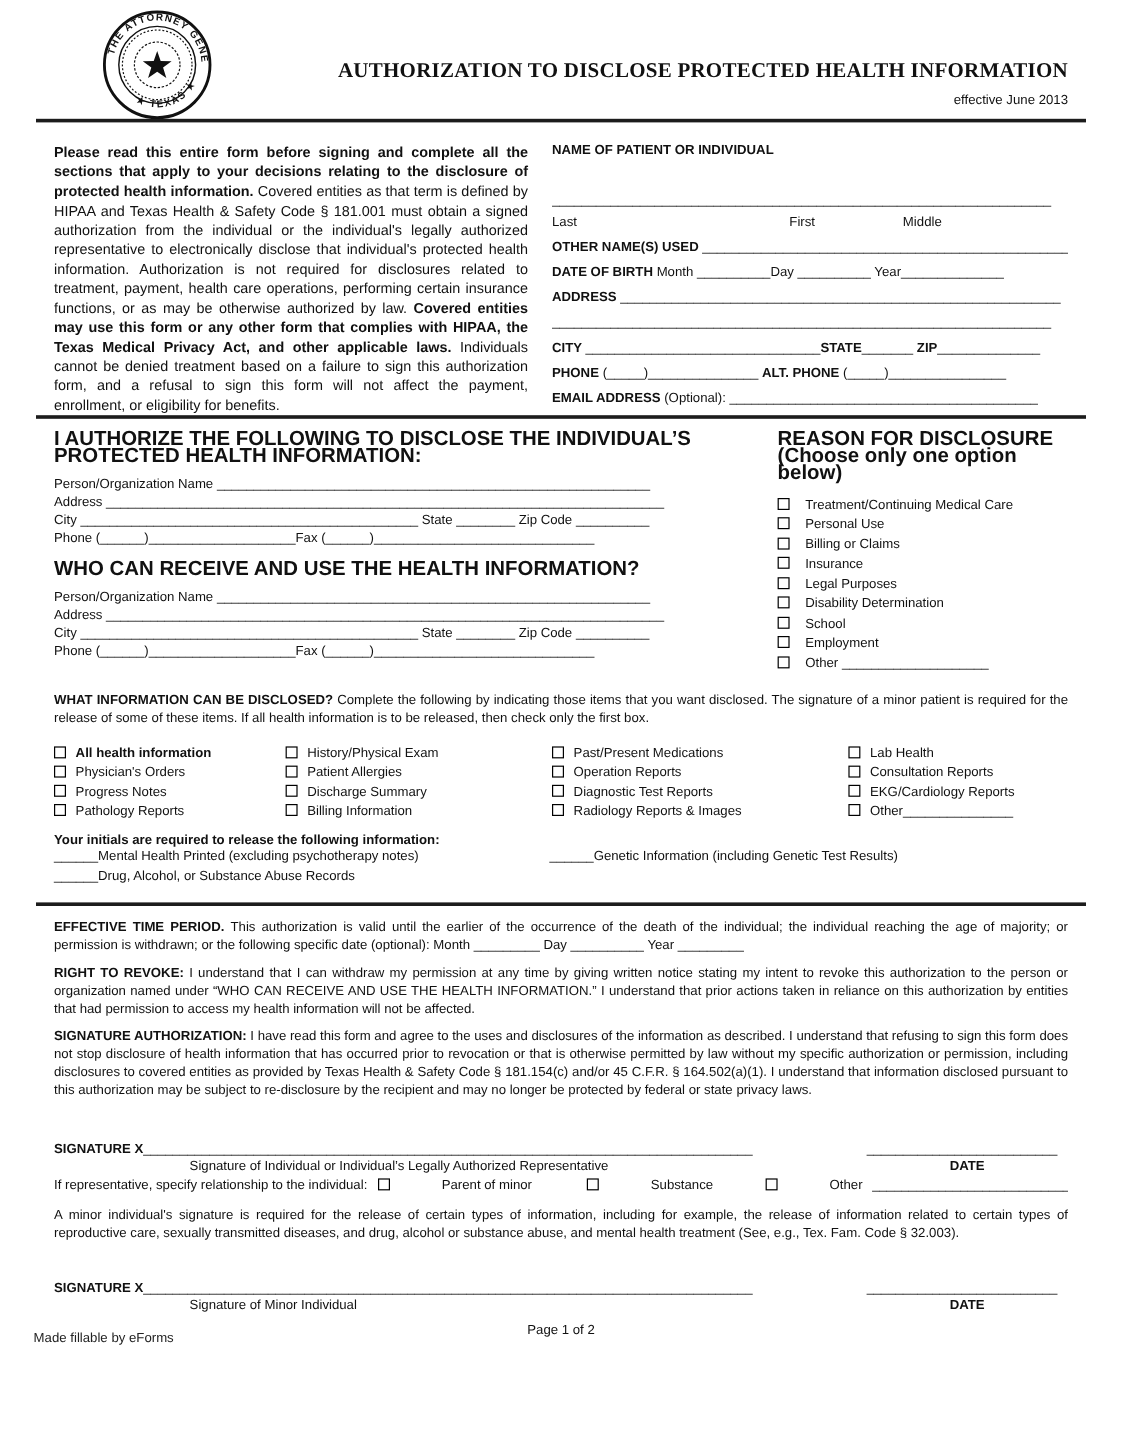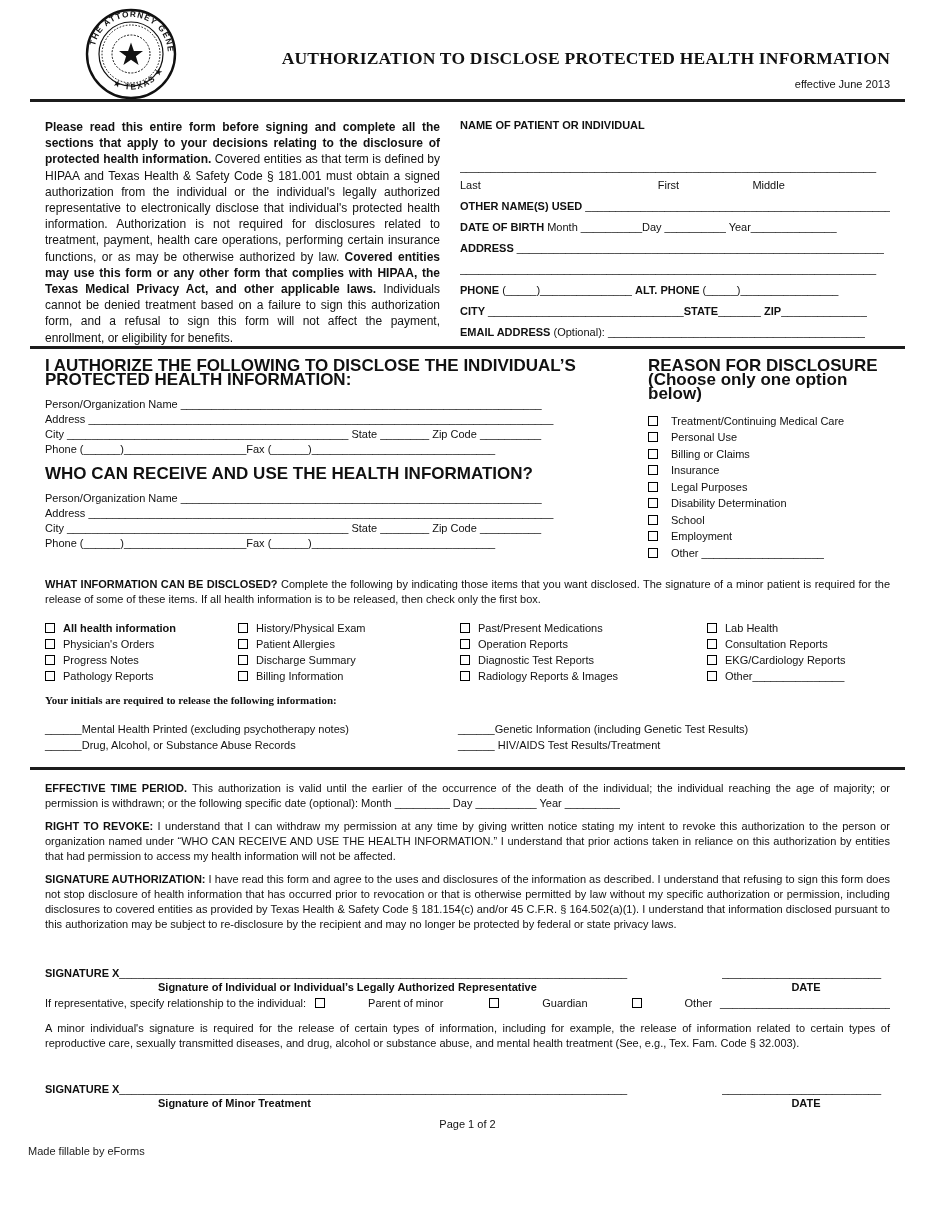--- a/index.html
+++ b/index.html
@@ -41,48 +41,48 @@
   .ckrow { display:flex; align-items:baseline; line-height:15px; margin-bottom:1.2px; }
   .ckbox { flex:0 0 auto; display:inline-block; width:10px; height:10px; border:1.7px solid #000; margin-right:13px; position:relative; top:1px; }
   .grid .ckbox { margin-right:8px; }
   .reasons .ckrow { margin-bottom:1.5px; }
 
   
   .sec3 { margin-top:15px; }
   .whatp { text-align:justify; line-height:14.6px; margin-bottom:14px; }
   .grid { display:flex; }
   .gc1 { width:193px; } .gc2 { width:222px; } .gc3 { width:247px; } .gc4 { flex:1; }
-  .inithead { font-weight:bold; margin-top:9px; margin-bottom:16px;font-family:Liberation Serif, serif; }
+  .inithead { font-weight:bold; margin-top:9px; margin-bottom:1px; }
   .initcols { display:flex; }
   .initl { width:413px; } .initr { flex:1; }
   .irow { line-height:15.5px; white-space:nowrap; }
 
   .rule-3 { margin-top:14px; }
 
   
   .sec4 { margin-top:11px; }
   .para { text-align:justify; line-height:14.9px; margin-bottom:8px; }
 
   
   .sigrow { display:flex; margin-top:36px; white-space:nowrap; }
   .sigrow.minor { margin-top:32px; }
   .sigleft { flex:1; overflow:hidden; }
   .sigdate { width:168px; margin-left:10px; text-align:left; overflow:hidden; }
   .caprow { display:flex; line-height:15px; margin-top:1px; }
-  .capleft { flex:1; padding-left:113px; font-weight:bold; }
+  .capleft { flex:1; padding-left:113px; font-weight:normal; }
   .capdate { width:168px; margin-left:10px; text-align:center; font-weight:bold; }
   .printedrow { margin-top:13px; line-height:16px; white-space:nowrap; overflow:hidden; }
   .relrow { display:flex; align-items:baseline; line-height:16px; white-space:nowrap; overflow:hidden; }
   .relopt { display:inline-flex; align-items:baseline;gap:36px; }
   .relopt .ckbox { margin-right:7px; }
   .rel-gap1 { margin-left:9px; } .rel-gap2 { margin-left:46px; } .rel-gap3 { margin-left:44px; }
   .relfill { margin-left:8px; }
   .minornote { margin-top:10px; line-height:14.9px; text-align:justify; }
   .pageno { text-align:center; margin-top:7px; }
-  .madeby { position:absolute; left:28px; top:1145px; color:#222; }
+  .madeby { position:absolute; left:28px; top:1109px; color:#222; }
 </style>
 </head>
 <body>
 
 <div class="page">
 
   <div class="hdr">
     <svg class="seal" viewBox="0 0 92 92">
       <circle cx="46" cy="46" r="44" fill="#ffffff" stroke="#111" stroke-width="2.4"></circle>
       <circle cx="46" cy="46" r="32" fill="none" stroke="#111" stroke-width="1.2"></circle>
@@ -114,22 +114,22 @@
       <div class="frow">____________________________________________________________________</div>
       <div class="namelabels">
         <span class="lab1">Last</span>
         <span class="lab2">First</span>
         <span class="lab3">Middle</span>
       </div>
       <div class="frow"><span class="b">OTHER NAME(S) USED </span><span>__________________________________________________</span></div>
       <div class="frow"><span class="b">DATE OF BIRTH </span><span>Month __________Day __________ Year______________</span></div>
       <div class="frow"><span class="b">ADDRESS </span><span>____________________________________________________________</span></div>
       <div class="frow">____________________________________________________________________</div>
+      <div class="frow"><span class="b">CITY </span><span>________________________________</span><span class="b">STATE</span><span>_______</span><span> </span><span class="b">ZIP</span><span>______________</span></div>
       <div class="frow"><span class="b">PHONE </span><span>(_____)_______________</span><span> </span><span class="b">ALT. PHONE </span><span>(_____)________________</span></div>
-      <div class="frow"><span class="b">CITY </span><span>________________________________</span><span class="b">STATE</span><span>_______</span><span> </span><span class="b">ZIP</span><span>______________</span></div>
       <div class="frow"><span class="b">EMAIL ADDRESS </span><span>(Optional): </span><span>__________________________________________</span></div>
     </div>
   </div>
 
   <div class="rule"></div>
 
   <div class="sec2">
     <div class="sec2l">
       <div class="h2 authhead">I AUTHORIZE THE FOLLOWING TO DISCLOSE THE INDIVIDUAL’S PROTECTED HEALTH INFORMATION:</div>
       <div class="arow">Person/Organization Name  ___________________________________________________________</div>
@@ -263,21 +263,20 @@
         </div>
     </div>
     <div class="inithead">Your initials are required to release the following information:</div>
     <div class="initcols">
       <div class="initl">
         <div class="irow">______Mental Health Printed (excluding psychotherapy notes)</div>
         <div class="irow">______Drug, Alcohol, or Substance Abuse Records</div>
       </div>
       <div class="initr">
         <div class="irow">______Genetic Information (including Genetic Test Results)</div>
-        <div class="irow">______ HIV/AIDS Test Results/Treatment</div>
       </div>
     </div>
   </div>
 
   <div class="rule rule-3"></div>
 
   <div class="sec4">
     <div class="para"><span class="b">EFFECTIVE TIME PERIOD. </span><span>This authorization is valid until the earlier of the occurrence of the death of the individual; the individual reaching the age of majority; or permission is withdrawn; or the following specific date (optional): Month _________ Day __________ Year _________</span></div>
     <div class="para"><span class="b">RIGHT TO REVOKE: </span><span>I understand that I can withdraw my permission at any time by giving written notice stating my intent to revoke this authorization to the person or organization named under “WHO CAN RECEIVE AND USE THE HEALTH INFORMATION.” I understand that prior actions taken in reliance on this authorization by entities that had permission to access my health information will not be affected.</span></div>
     <div class="para"><span class="b">SIGNATURE AUTHORIZATION: </span><span>I have read this form and agree to the uses and disclosures of the information as described. I understand that refusing to sign this form does not stop disclosure of health information that has occurred prior to revocation or that is otherwise permitted by law without my specific authorization or permission, including disclosures to covered entities as provided by Texas Health &amp; Safety Code § 181.154(c) and/or 45 C.F.R. § 164.502(a)(1). I understand that information disclosed pursuant to this authorization may be subject to re-disclosure by the recipient and may no longer be protected by federal or state privacy laws.</span></div>
@@ -292,35 +291,35 @@
     <div class="capdate">DATE</div>
   </div>
   <div class="relrow">
     <span>If representative, specify relationship to the individual:</span>
     <span class="relopt rel-gap1">
       <span class="ckbox"></span>
       <span>Parent of minor</span>
     </span>
     <span class="relopt rel-gap2">
       <span class="ckbox"></span>
-      <span>Guardian</span>
+      <span>Substance</span>
     </span>
     <span class="relopt rel-gap3">
       <span class="ckbox"></span>
       <span>Other</span>
     </span>
     <span class="relfill">______________________________________</span>
   </div>
   <div class="minornote">A minor individual's signature is required for the release of certain types of information, including for example, the release of information related to certain types of reproductive care, sexually transmitted diseases, and drug, alcohol or substance abuse, and mental health treatment (See, e.g., Tex. Fam. Code § 32.003).</div>
 
   <div class="sigrow minor">
     <div class="sigleft"><span class="b">SIGNATURE X</span><span>___________________________________________________________________________________</span></div>
     <div class="sigdate">__________________________</div>
   </div>
   <div class="caprow">
-    <div class="capleft">Signature of Minor Treatment</div>
+    <div class="capleft">Signature of Minor Individual</div>
     <div class="capdate">DATE</div>
   </div>
 
   <div class="pageno">Page 1 of 2</div>
 </div>
 
 <div class="madeby">Made fillable by eForms</div>
 
 </body></html>

